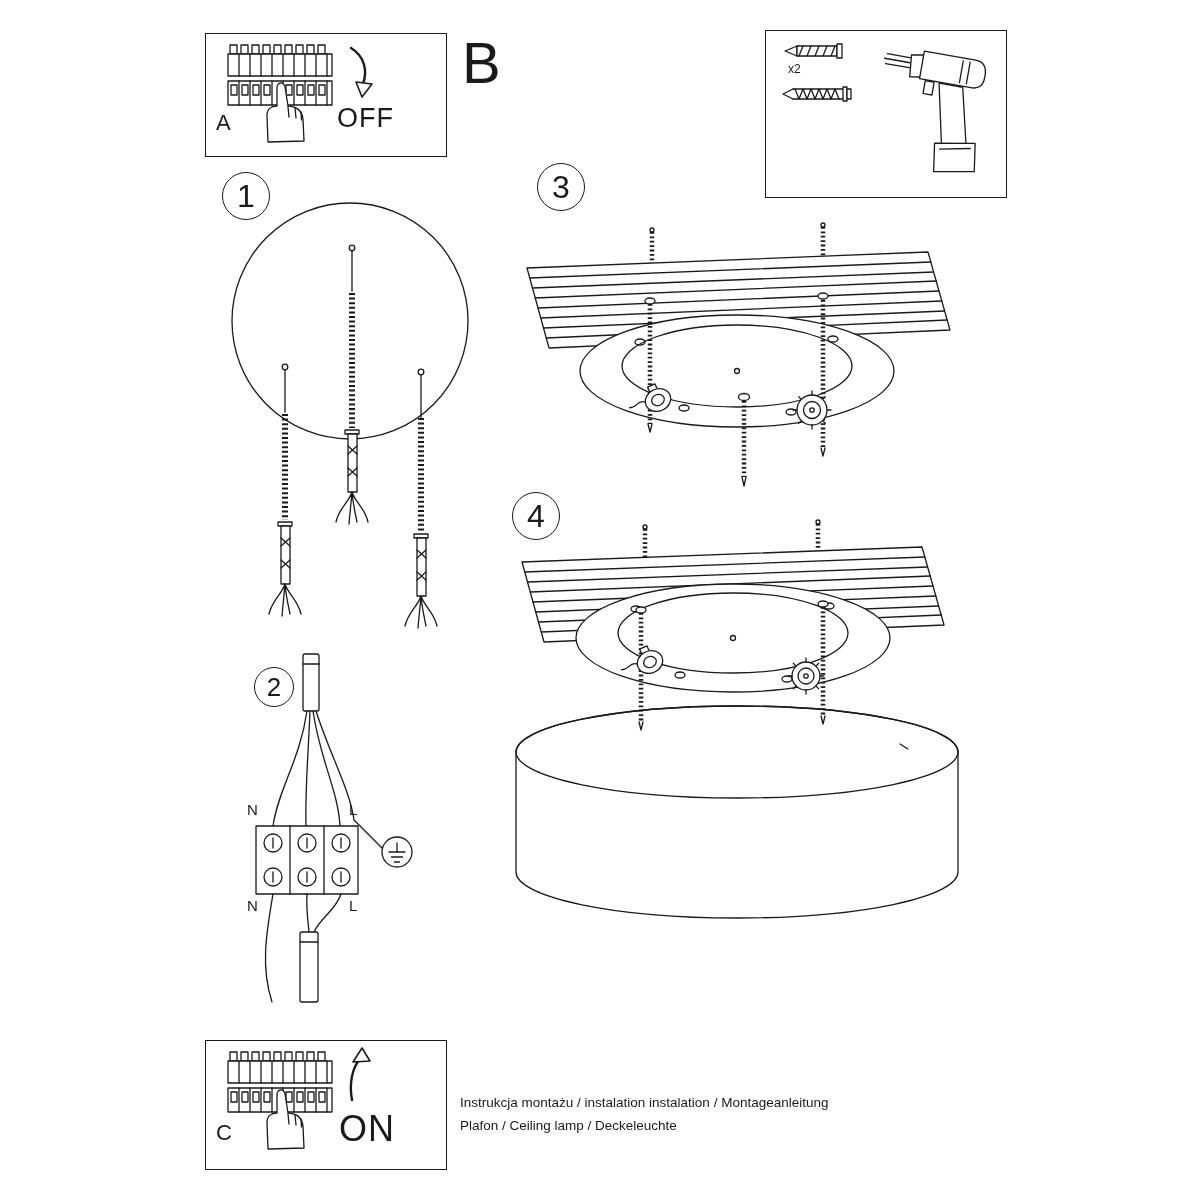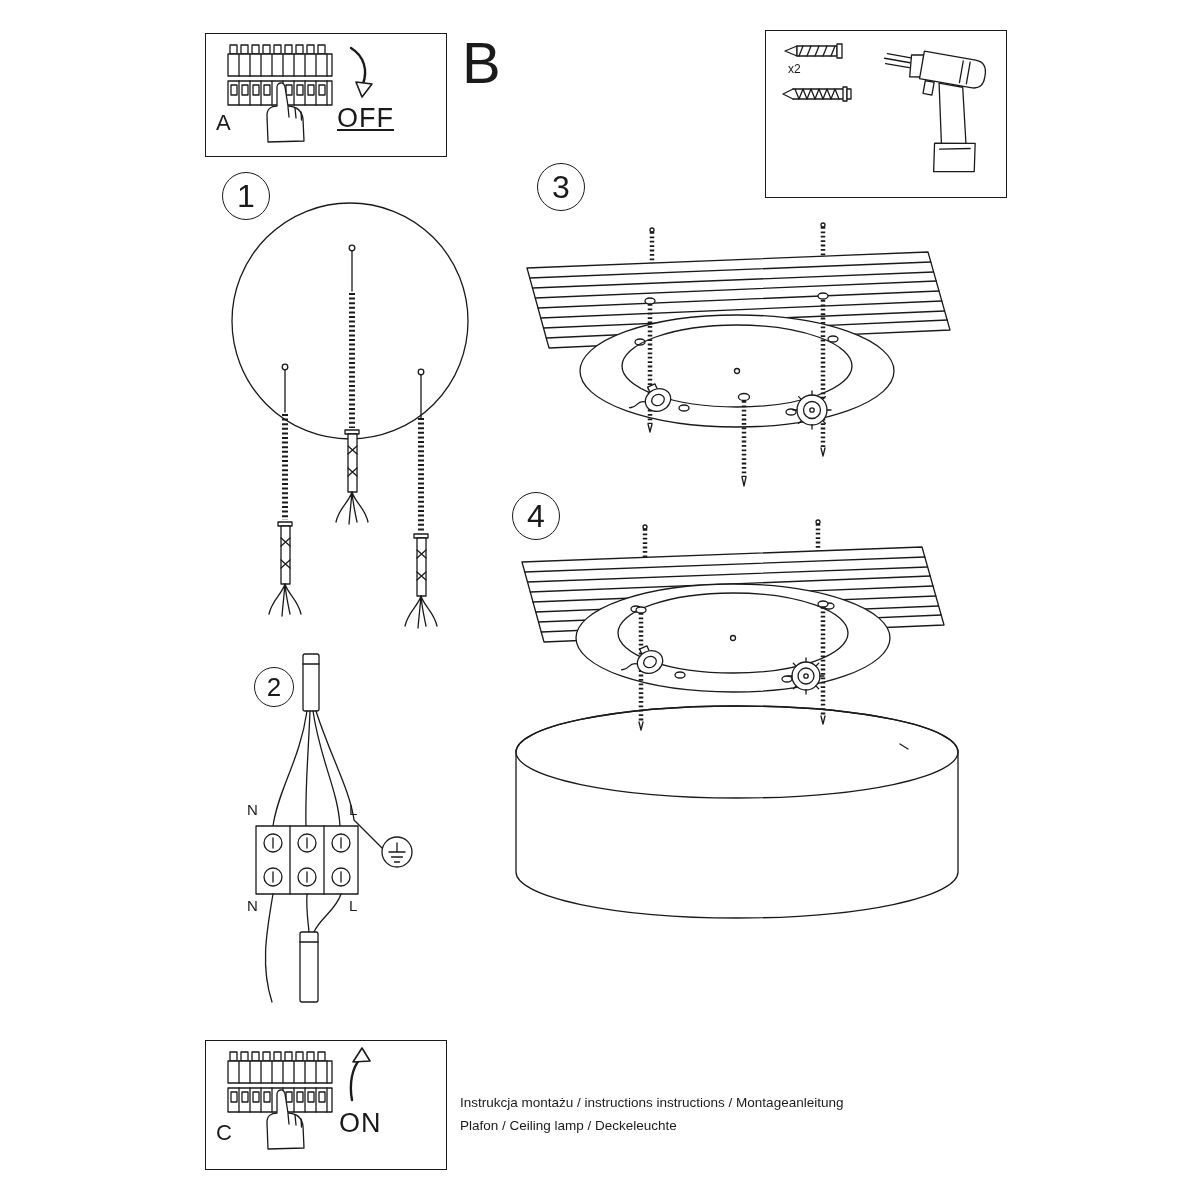--- a/index.html
+++ b/index.html
@@ -242,21 +242,21 @@
         </g>
       </g>
       <g>
         <path d="M352,1100 C349,1084 352,1068 360,1059" stroke-width="2.4"></path>
         <path d="M353,1062 L362,1048 L370,1061 Z" fill="#fff" stroke-width="1.6"></path>
       </g>
     </g>
   </svg>
 
   <span class="txt" style="left:216px;top:110px;font-size:22px;">A</span>
-  <span class="txt" style="left:337px;top:103px;font-size:27px;letter-spacing:1px;text-decoration:underline;">OFF</span>
+  <span class="txt" style="left:337px;top:103px;font-size:27px;letter-spacing:1px;">OFF</span>
 
   <span class="txt" style="left:462px;top:34px;font-size:58px;line-height:1;">B</span>
 
   <span class="txt" style="left:788px;top:62px;font-size:12px;">x2</span>
 
   <div class="badge" style="left:222px;top:172px;width:46px;height:46px;font-size:32px;">
     <span>1</span>
   </div>
   <div class="badge" style="left:254px;top:667px;width:38px;height:38px;font-size:26px;">
     <span>2</span>
@@ -267,20 +267,20 @@
   <div class="badge" style="left:512px;top:492px;width:46px;height:46px;font-size:32px;">
     <span>4</span>
   </div>
 
   <span class="txt" style="left:247px;top:801px;font-size:15px;">N</span>
   <span class="txt" style="left:349px;top:801px;font-size:15px;">L</span>
   <span class="txt" style="left:247px;top:897px;font-size:15px;">N</span>
   <span class="txt" style="left:349px;top:897px;font-size:15px;">L</span>
 
   <span class="txt" style="left:216px;top:1120px;font-size:22px;">C</span>
-  <span class="txt" style="left:339px;top:1108px;font-size:27px;letter-spacing:1px;">ON</span>
+  <span class="txt" style="left:339px;top:1108px;font-size:36px;letter-spacing:1px;">ON</span>
 
   <div class="txt" style="left:460px;top:1091px;font-size:13.5px;line-height:23px;">
-    <span class="footer-line">Instrukcja montażu / instructions instructions / Montageanleitung</span>
+    <span class="footer-line">Instrukcja montażu / instalation instalation / Montageanleitung</span>
     <span class="footer-line">Plafon / Ceiling lamp / Deckeleuchte</span>
   </div>
 
 </div>
 
 </body></html>

